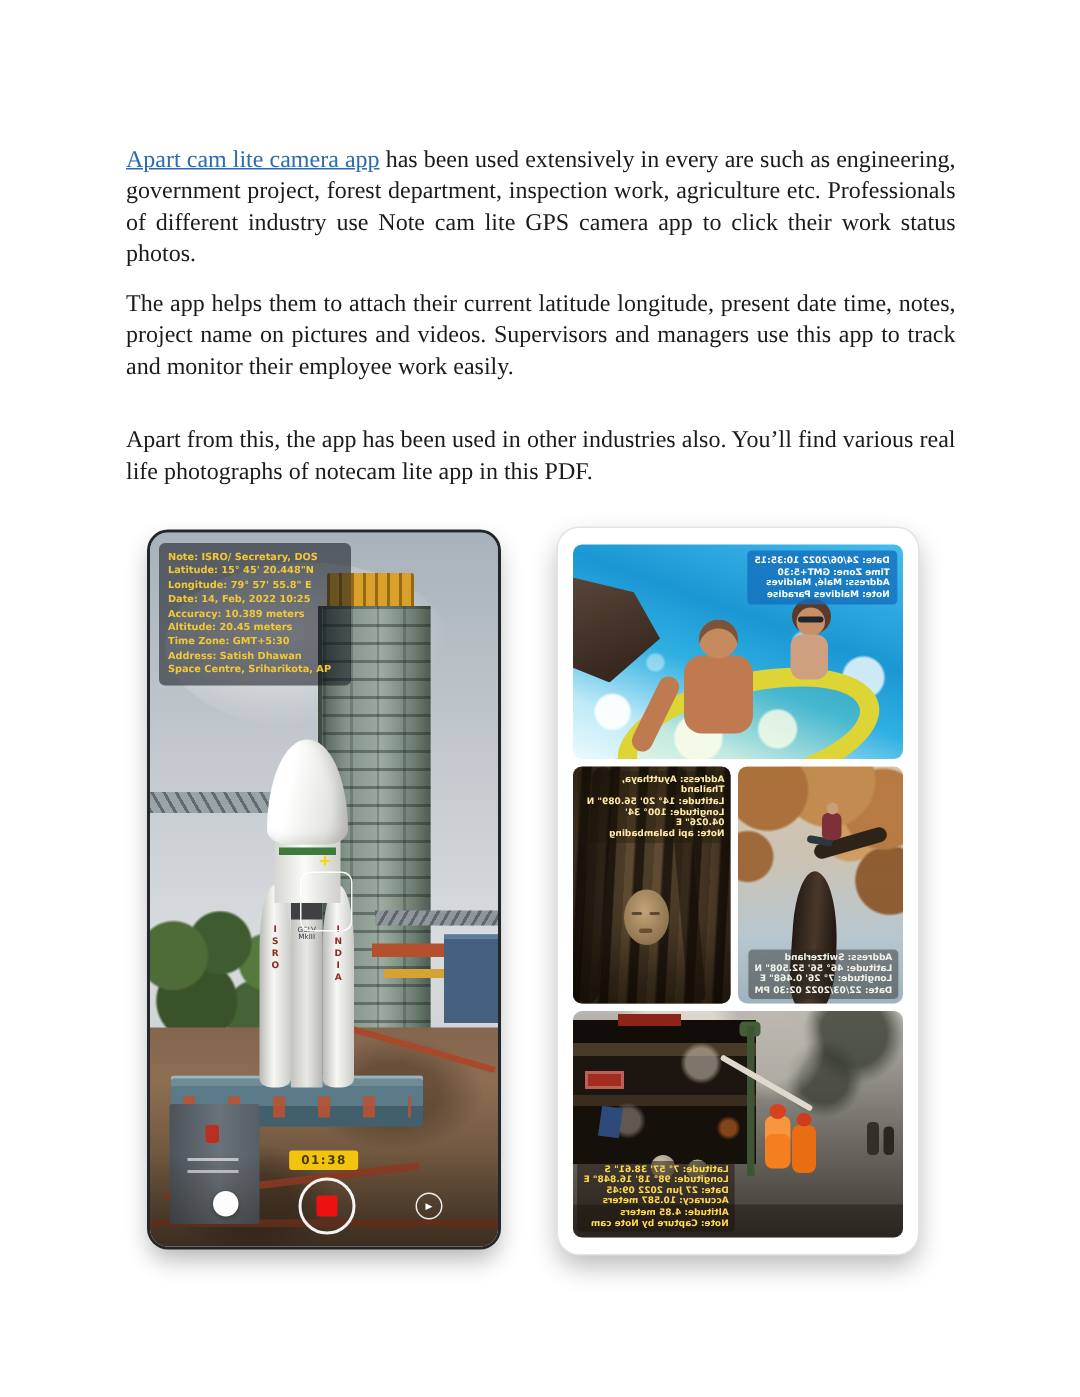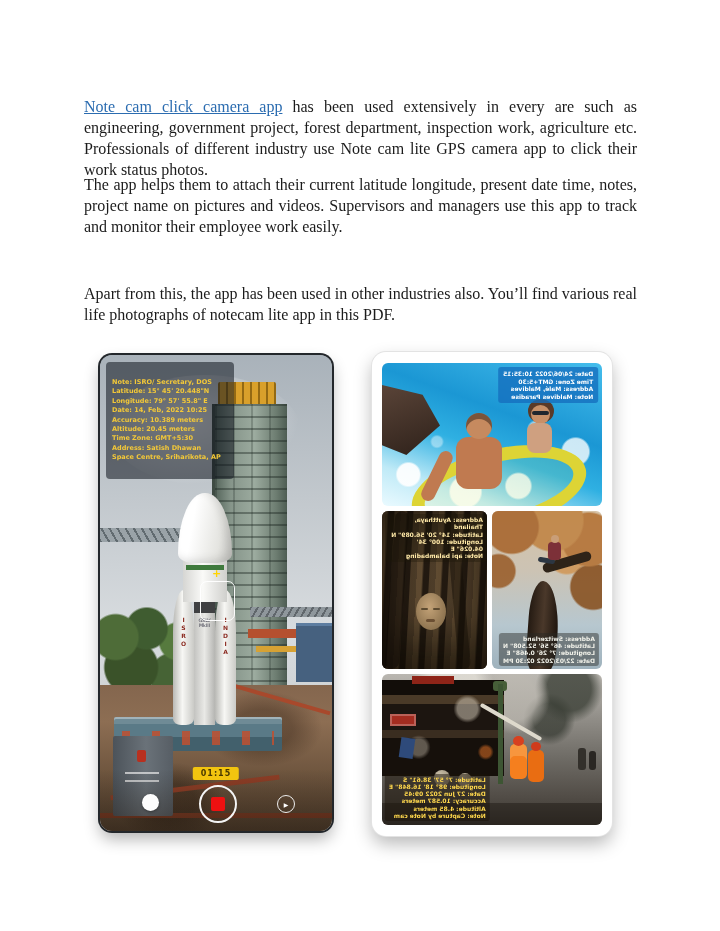--- a/index.html
+++ b/index.html
@@ -72,21 +72,21 @@
   .core .clabel{position:absolute;left:0;top:22px;width:100%;text-align:center;
     font-family:"DejaVu Sans",sans-serif;font-size:6px;line-height:6px;color:#334;transform:scale(.8);}
   .neck{left:83px;top:195px;width:44px;height:52px;background:linear-gradient(90deg,#d6d6d3,#fafaf8 45%,#cfcfcc);
     border-radius:6px 6px 0 0;}
   .flag-o{left:86px;top:198px;width:38px;height:6px;background:#d97a2c;}
   .flag-g{left:86px;top:210px;width:38px;height:5px;background:#3f7a3d;}
   .nose{left:78px;top:138px;width:54px;height:70px;background:linear-gradient(100deg,#ffffff 30%,#e4e4e0 75%,#c9c9c5);
     border-radius:50% 50% 28% 28% / 88% 88% 14% 14%;box-shadow:inset -5px -3px 8px rgba(0,0,0,.12);}
   
   .gps-box{left:6px;top:7px;width:116px;background:rgba(15,20,30,.55);border-radius:4px;
-    padding:16px 6px;color:#f3c838;font-family:"DejaVu Sans",sans-serif;font-size:6.5px;
+    padding:5px 6px;color:#f3c838;font-family:"DejaVu Sans",sans-serif;font-size:6.5px;
     line-height:9.4px;font-weight:bold;white-space:pre-line;}
   .focus{left:100px;top:226px;width:33px;height:38px;border:1.5px solid rgba(255,255,255,.95);
     border-radius:7px;}
   .focus-plus{left:112px;top:212px;color:#ffd400;font-family:"DejaVu Sans",sans-serif;
     font-size:11px;font-weight:bold;}
   .timer{left:50%;top:412px;transform:translateX(-50%);background:#f2c40f;border-radius:2px;
     padding:2px 8px;color:#4a3a00;font-family:"DejaVu Sans",sans-serif;font-size:8px;font-weight:bold;
     letter-spacing:1px;}
   .btn-shutter{left:42px;top:439px;width:17px;height:17px;border-radius:50%;background:#fdfdfd;
     box-shadow:0 1px 3px rgba(0,0,0,.35);}
@@ -182,23 +182,23 @@
   .ff2-helm{left:149px;top:68px;width:10px;height:9px;border-radius:50%;background:#cf3b1c;}
   .by1{left:196px;top:74px;width:8px;height:22px;background:#33302b;border-radius:3px;}
   .by2{left:207px;top:77px;width:7px;height:19px;background:#2a2723;border-radius:3px;}
   .fire-ground{left:0;bottom:0;width:100%;height:22px;background:rgba(20,15,10,.4);}
   .ovl-fire{left:3px;bottom:4px;background:rgba(25,18,8,.5);color:#ffd84d;padding:2px 4px;
     font-size:6px;line-height:7.2px;}
 </style>
 </head>
 <body>
 
-<p class="para" style="top:80px"><a class="doc-link">Note cam click camera app</a><span> has been used extensively in every are such as engineering, government project, forest department, inspection work, agriculture etc. Professionals of different industry use Note cam lite GPS camera app to click their work status photos.</span></p>
-
-<p class="para" style="top:158px">The app helps them to attach their current latitude longitude, present date time, notes, project name on pictures and videos. Supervisors and managers use this app to track and monitor their employee work easily.</p>
+<p class="para" style="top:80px"><a class="doc-link">Apart cam lite camera app</a><span> has been used extensively in every are such as engineering, government project, forest department, inspection work, agriculture etc. Professionals of different industry use Note cam lite GPS camera app to click their work status photos.</span></p>
+
+<p class="para" style="top:176px">The app helps them to attach their current latitude longitude, present date time, notes, project name on pictures and videos. Supervisors and managers use this app to track and monitor their employee work easily.</p>
 
 <p class="para" style="top:267px">Apart from this, the app has been used in other industries also. You’ll find various real life photographs of notecam lite app in this PDF.</p>
 
 <div class="phone phone-left">
   <div class="abs sky"></div>
   <div class="abs cloud"></div>
   <div class="abs crane-left"></div>
   <div class="abs tower-cap"></div>
   <div class="abs tower"></div>
   <div class="abs beam-grey"></div>
@@ -235,21 +235,21 @@
   <div class="abs vignette"></div>
   <div class="abs gps-box">Note: ISRO/ Secretary, DOS
 Latitude: 15° 45' 20.448"N
 Longitude: 79° 57' 55.8" E
 Date: 14, Feb, 2022 10:25
 Accuracy: 10.389 meters
 Altitude: 20.45 meters
 Time Zone: GMT+5:30
 Address: Satish Dhawan
 Space Centre, Sriharikota, AP</div>
-  <div class="abs timer">01:15</div>
+  <div class="abs timer">01:38</div>
   <div class="abs btn-shutter"></div>
   <div class="abs btn-record">
       <div class="sq"></div>
     </div>
   <div class="abs btn-play">
       <span>▶</span>
     </div>
 </div>
 
 <div class="phone phone-right">

